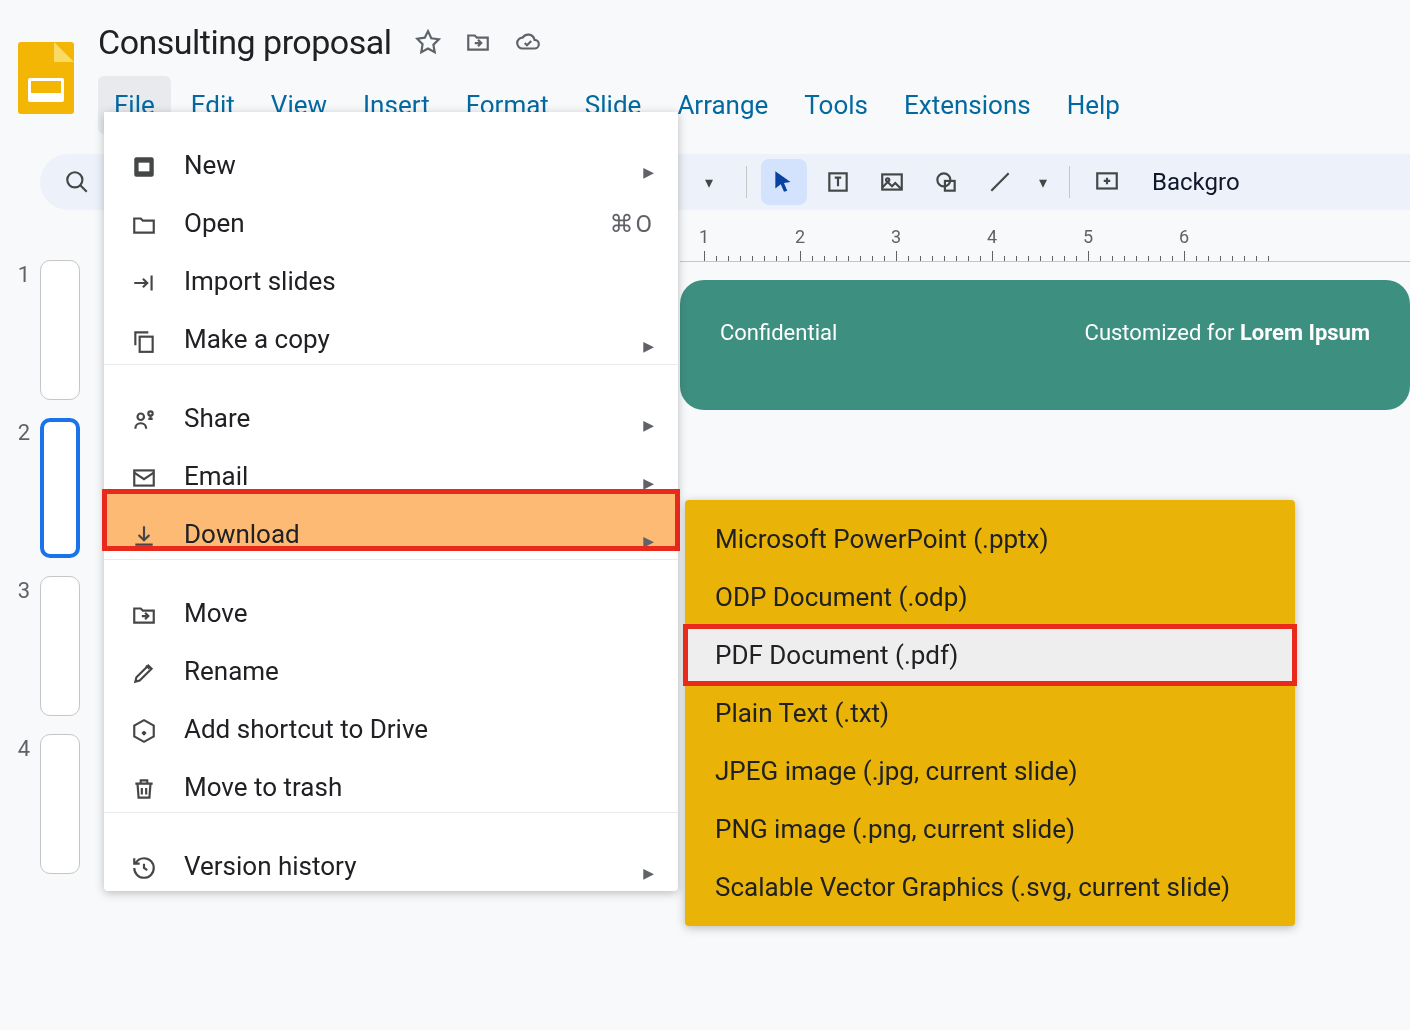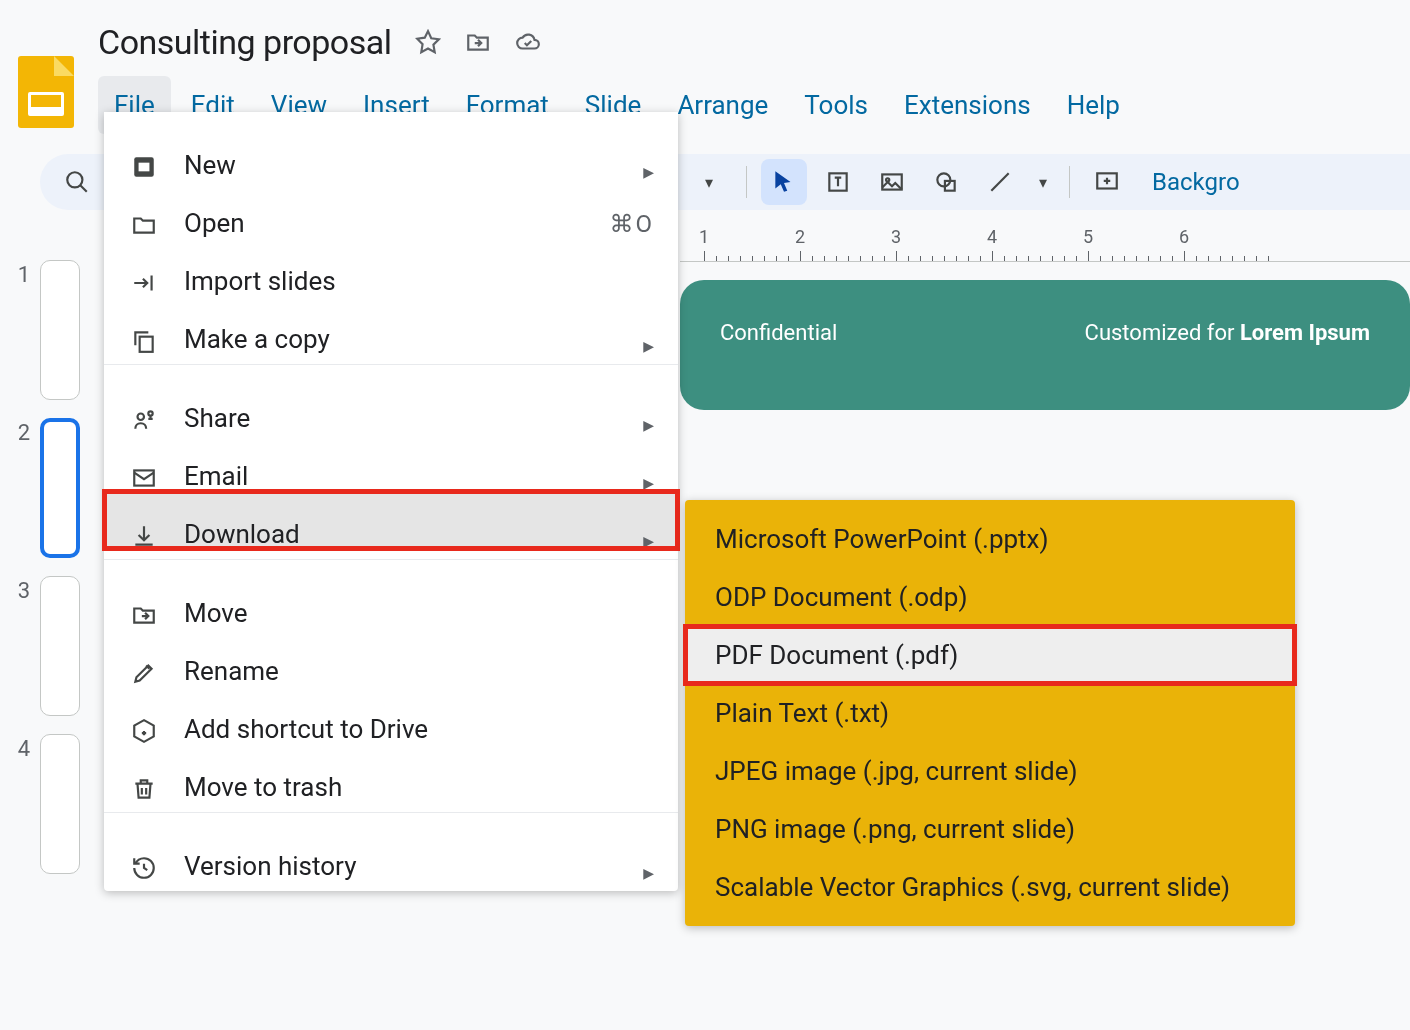--- a/index.html
+++ b/index.html
@@ -7,21 +7,21 @@
       font-family: "Google Sans", Roboto, Arial, sans-serif;
       background: #f8f9fa;
       width: 1410px;
       height: 1030px;
       overflow: hidden;
       position: relative;
     }
     
     .header {
       display: flex;
-      align-items: flex-end;
+      align-items: center;
       padding: 10px 18px 0 18px;
     }
     .logo {
       width: 60px;
       height: 78px;
       margin-top: 18px;
       margin-right: 20px;
       position: relative;
     }
     .logo-body {
@@ -103,21 +103,21 @@
     }
     .tool-btn.active {
       background: #d3e3fd;
       color: #0842a0;
     }
     .tool-divider {
       width:1px; height:32px; background:#c4c7c5; margin: 0 6px;
     }
     .toolbar-label {
       font-size: 24px;
-      color: #0369a1;
+      color: #0f172a;
       margin-left: 14px;
     }
     
     .ruler {
       position: relative;
       height: 42px;
       margin-left: 680px;
       margin-top: 10px;
       border-bottom: 1px solid #c4c7c5;
     }
@@ -197,21 +197,21 @@
       display: flex;
       align-items: flex-end;
       height: 58px;
       padding: 0 24px;
       font-size: 26px;
       color: #202124;
       cursor: pointer;
       position: relative;
     }
     .dd-item.hl {
-      background: #e5e5e5;
+      background: #fdba74;
     }
     .dd-icon {
       width: 32px;
       margin-right: 24px;
       color: #444746;
       display:flex; align-items:center; justify-content:center;
     }
     .dd-arrow {
       margin-left: auto;
       color: #5f6368;

